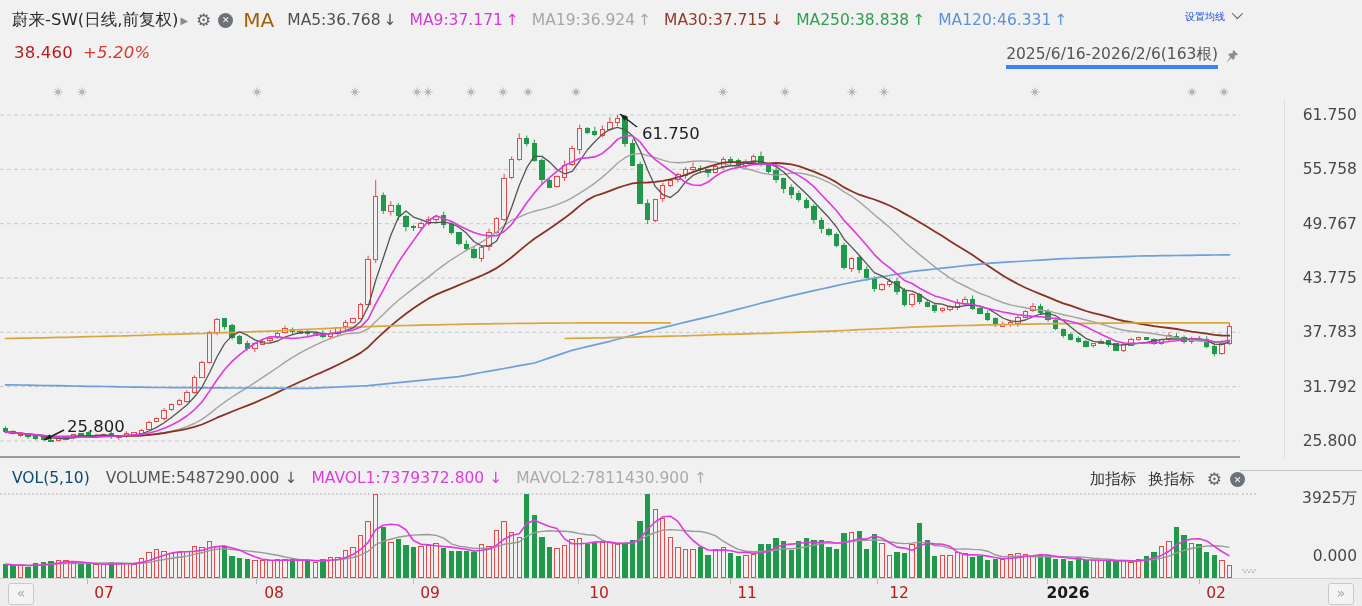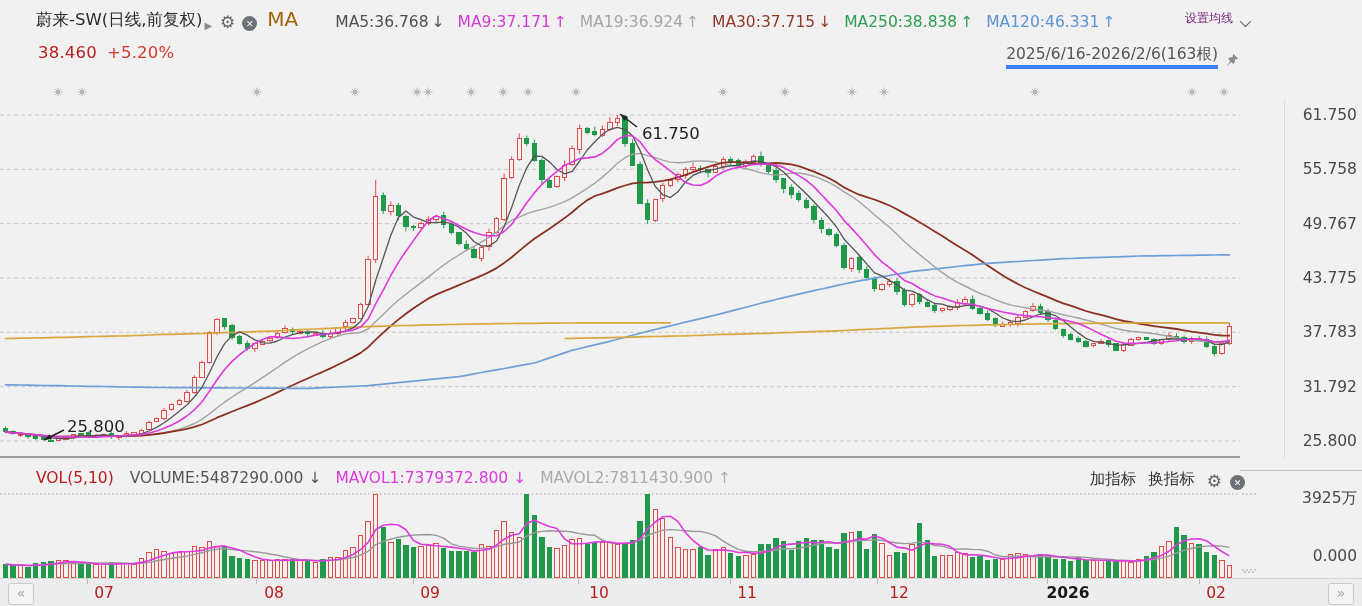--- a/index.html
+++ b/index.html
@@ -1,18 +1,18 @@
 <!DOCTYPE html>
 <html><head>
 <meta charset="utf-8">
 <style>
   html,body{margin:0;padding:0;width:1362px;height:606px;overflow:hidden;
     background:#f1f1f2;font-family:"DejaVu Sans","Liberation Sans",sans-serif;color:#333;position:relative;}
   .abs{position:absolute;white-space:nowrap;}
-  .row{display:flex;align-items:flex-end;margin-left:24px;}
+  .row{display:flex;align-items:center;}
   #chart-svg{position:absolute;left:0;top:0;}
   .title{font-size:16.5px;color:#2b2b2b;}
   .caret-right{font-size:10px;color:#8a8a8a;margin:0 2px;}
   .gear{font-size:17px;color:#5f6368;line-height:1;cursor:pointer;}
   .circle-x{display:inline-flex;width:15px;height:15px;border-radius:50%;background:#6d7278;color:#fff;
     font-size:9px;align-items:center;justify-content:center;cursor:pointer;}
   .ma-group{font-size:20px;color:#a16207;margin-left:10px;}
   .ma-item{font-size:15.5px;margin-left:13px;}
   .ma-arrow{margin-left:3px;}
   .price-big{font-size:16.5px;letter-spacing:.2px;}
@@ -680,49 +680,49 @@
   <span id="ma-list" class="row">
       <span class="ma-item" style="color: rgb(79, 79, 79);"><span>MA5:36.768</span><span class="ma-arrow">↓</span></span>
       <span class="ma-item" style="color: rgb(212, 59, 212);"><span>MA9:37.171</span><span class="ma-arrow">↑</span></span>
       <span class="ma-item" style="color: rgb(166, 166, 166);"><span>MA19:36.924</span><span class="ma-arrow">↑</span></span>
       <span class="ma-item" style="color: rgb(148, 56, 42);"><span>MA30:37.715</span><span class="ma-arrow">↓</span></span>
       <span class="ma-item" style="color: rgb(46, 158, 82);"><span>MA250:38.838</span><span class="ma-arrow">↑</span></span>
       <span class="ma-item" style="color: rgb(91, 147, 214);"><span>MA120:46.331</span><span class="ma-arrow">↑</span></span>
     </span>
 </div>
 
-<div class="abs row" style="right:114px;top:10px;font-size:12px;color:#701a75;">
+<div class="abs row" style="right:122px;top:10px;font-size:10px;color:#1d4ed8;">
   <span>设置均线</span>
   <span class="chev-down"></span>
 </div>
 
 <div class="abs row" style="left:14px;top:43px;">
   <span class="price-big" id="last-price" style="color: #b91c1c;">38.460</span>
-  <span class="price-big" id="last-change" style="margin-left: 10px; color: rgb(213, 58, 47);">+5.20%</span>
+  <span class="price-big" id="last-change" style="margin-left: 10px; color: rgb(213, 58, 47); font-style: italic;">+5.20%</span>
 </div>
 
 <div class="abs row" style="right:122px;top:44px;">
   <span class="daterange">2025/6/16-2026/2/6(163根)</span>
   <svg width="17" height="17" style="margin-left:5px;">
     <path d="M10.2,1.8 L15.2,6.8 L11.8,7.6 C11.8,7.6 12.4,10.2 10.3,12.0 L8.2,9.9 L3.2,14.9 L7.2,8.9 L5.1,6.8 C6.9,4.7 9.5,5.3 9.5,5.3 Z" fill="#8d8d8d"></path>
   </svg>
 </div>
 
 <div id="price-ticks">
     <span class="axis-label" style="top: 106px;">61.750</span>
     <span class="axis-label" style="top: 160.336px;">55.758</span>
     <span class="axis-label" style="top: 214.664px;">49.767</span>
     <span class="axis-label" style="top: 269px;">43.775</span>
     <span class="axis-label" style="top: 323.336px;">37.783</span>
     <span class="axis-label" style="top: 377.664px;">31.792</span>
     <span class="axis-label" style="top: 432px;">25.800</span>
   </div>
 
 <div class="abs row" style="left:12px;top:469px;">
-  <span class="vol-hdr" style="color:#b91c1c;">VOL(5,10)</span>
+  <span class="vol-hdr" style="color:#0c4a6e;">VOL(5,10)</span>
   <span class="vol-hdr" style="color:#555;margin-left:16px;">VOLUME:5487290.000</span>
   <span class="vol-hdr" style="color:#555;margin-left:5px;">↓</span>
   <span class="vol-hdr" style="color:#de3ade;margin-left:14px;">MAVOL1:7379372.800</span>
   <span class="vol-hdr" style="color:#de3ade;margin-left:5px;">↓</span>
   <span class="vol-hdr" style="color:#ababab;margin-left:14px;">MAVOL2:7811430.900</span>
   <span class="vol-hdr" style="color:#ababab;margin-left:5px;">↑</span>
 </div>
 
 <div class="abs row" style="right:117px;top:469px;">
   <span class="indic-link">加指标</span>

